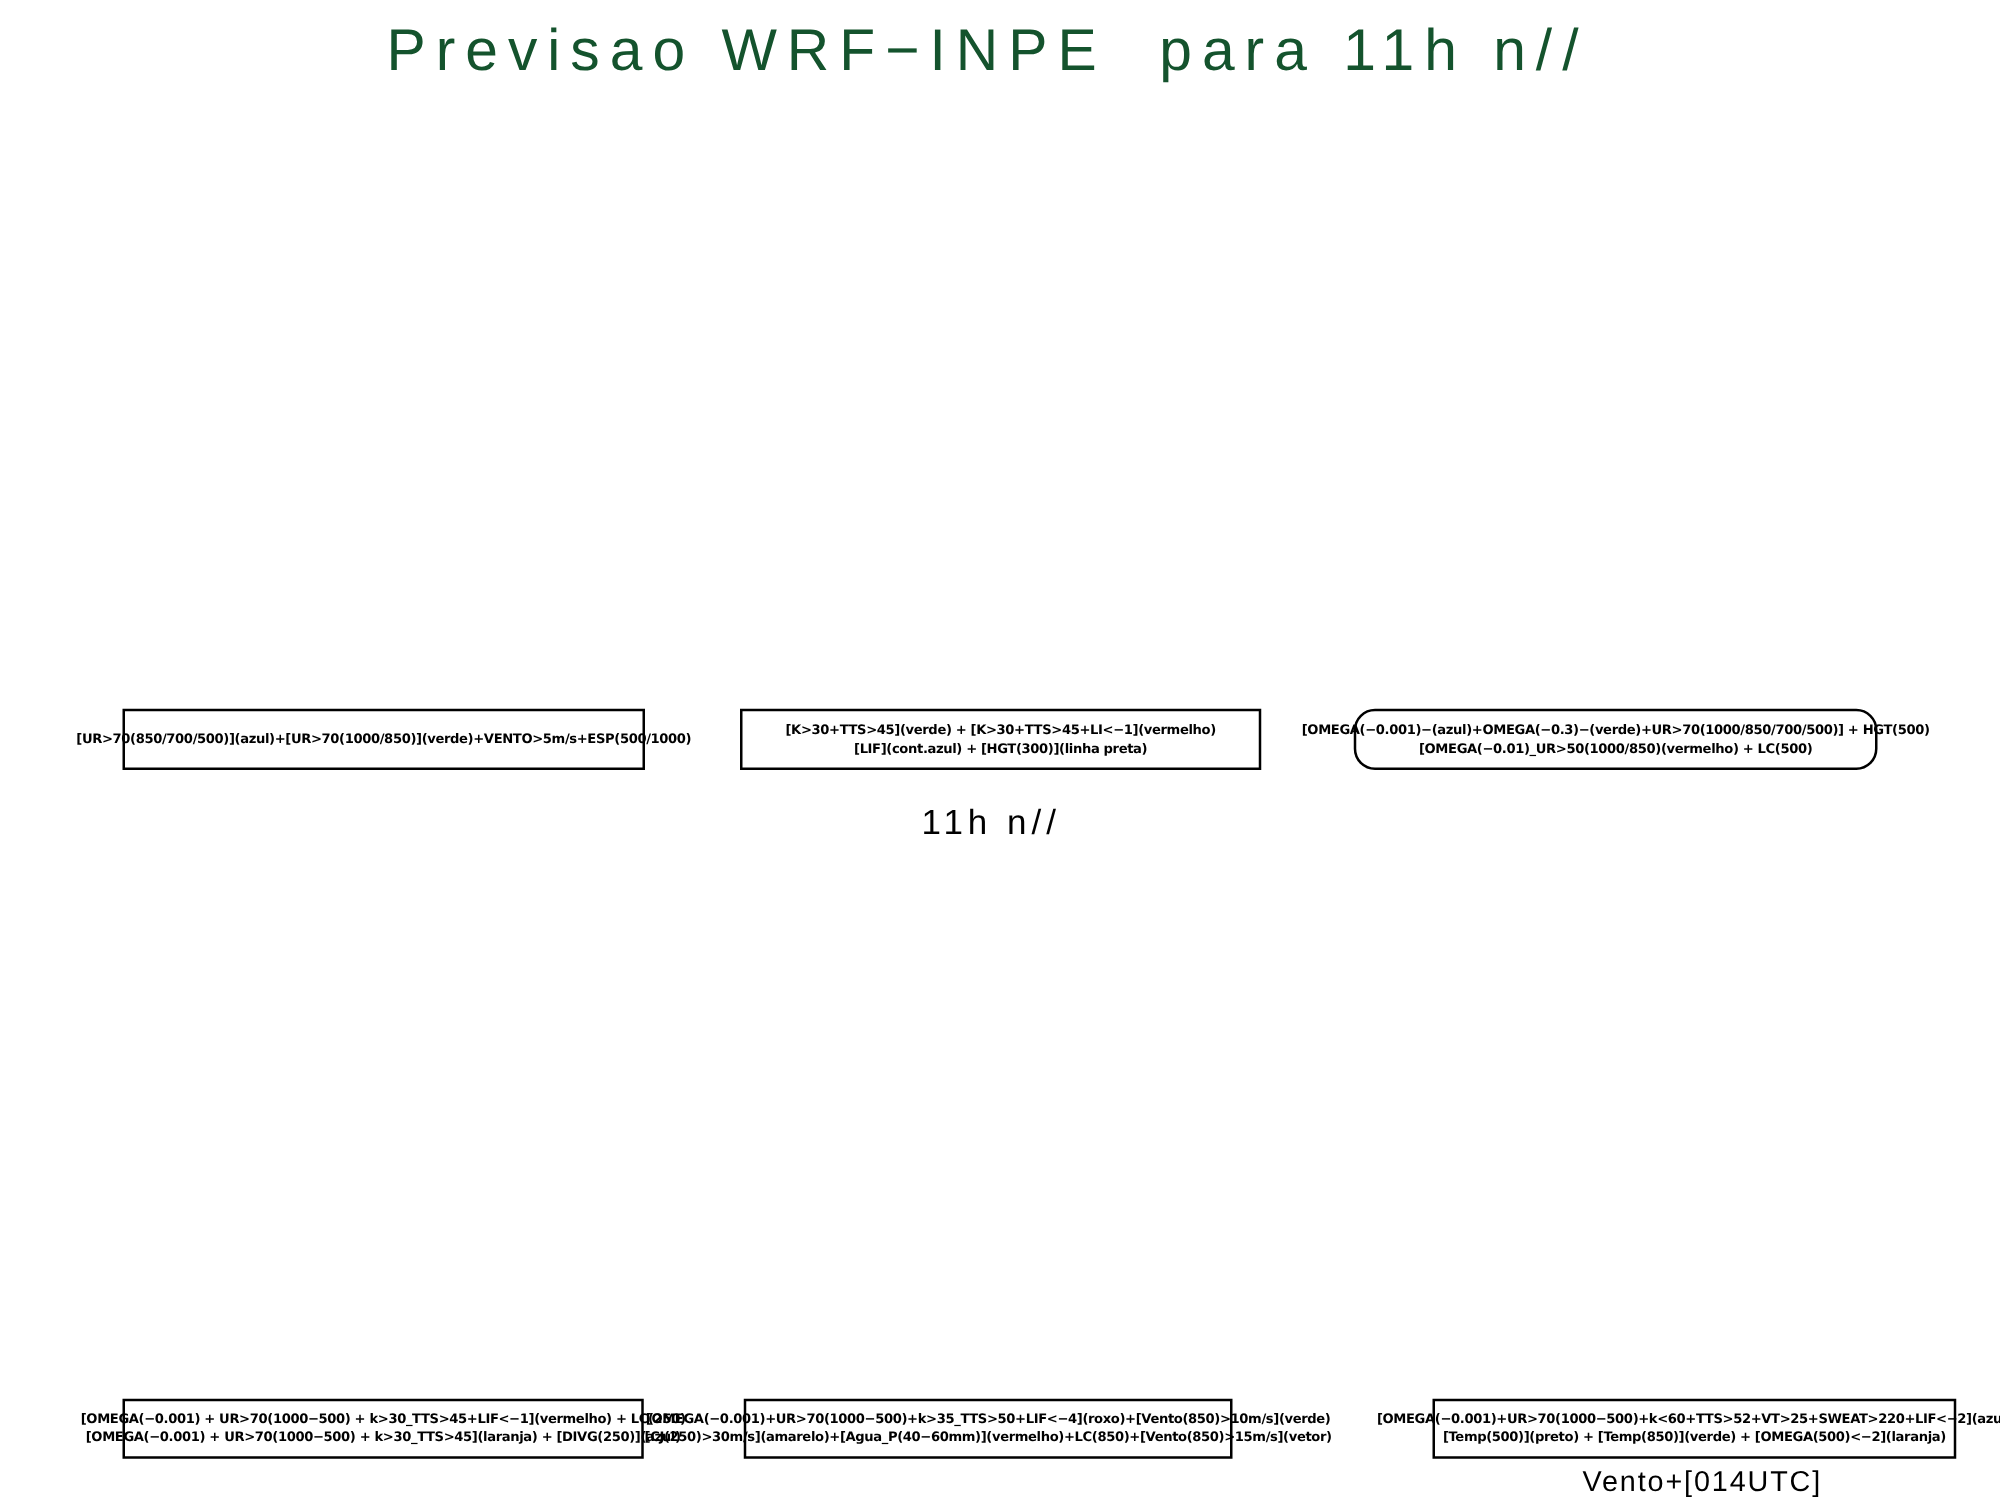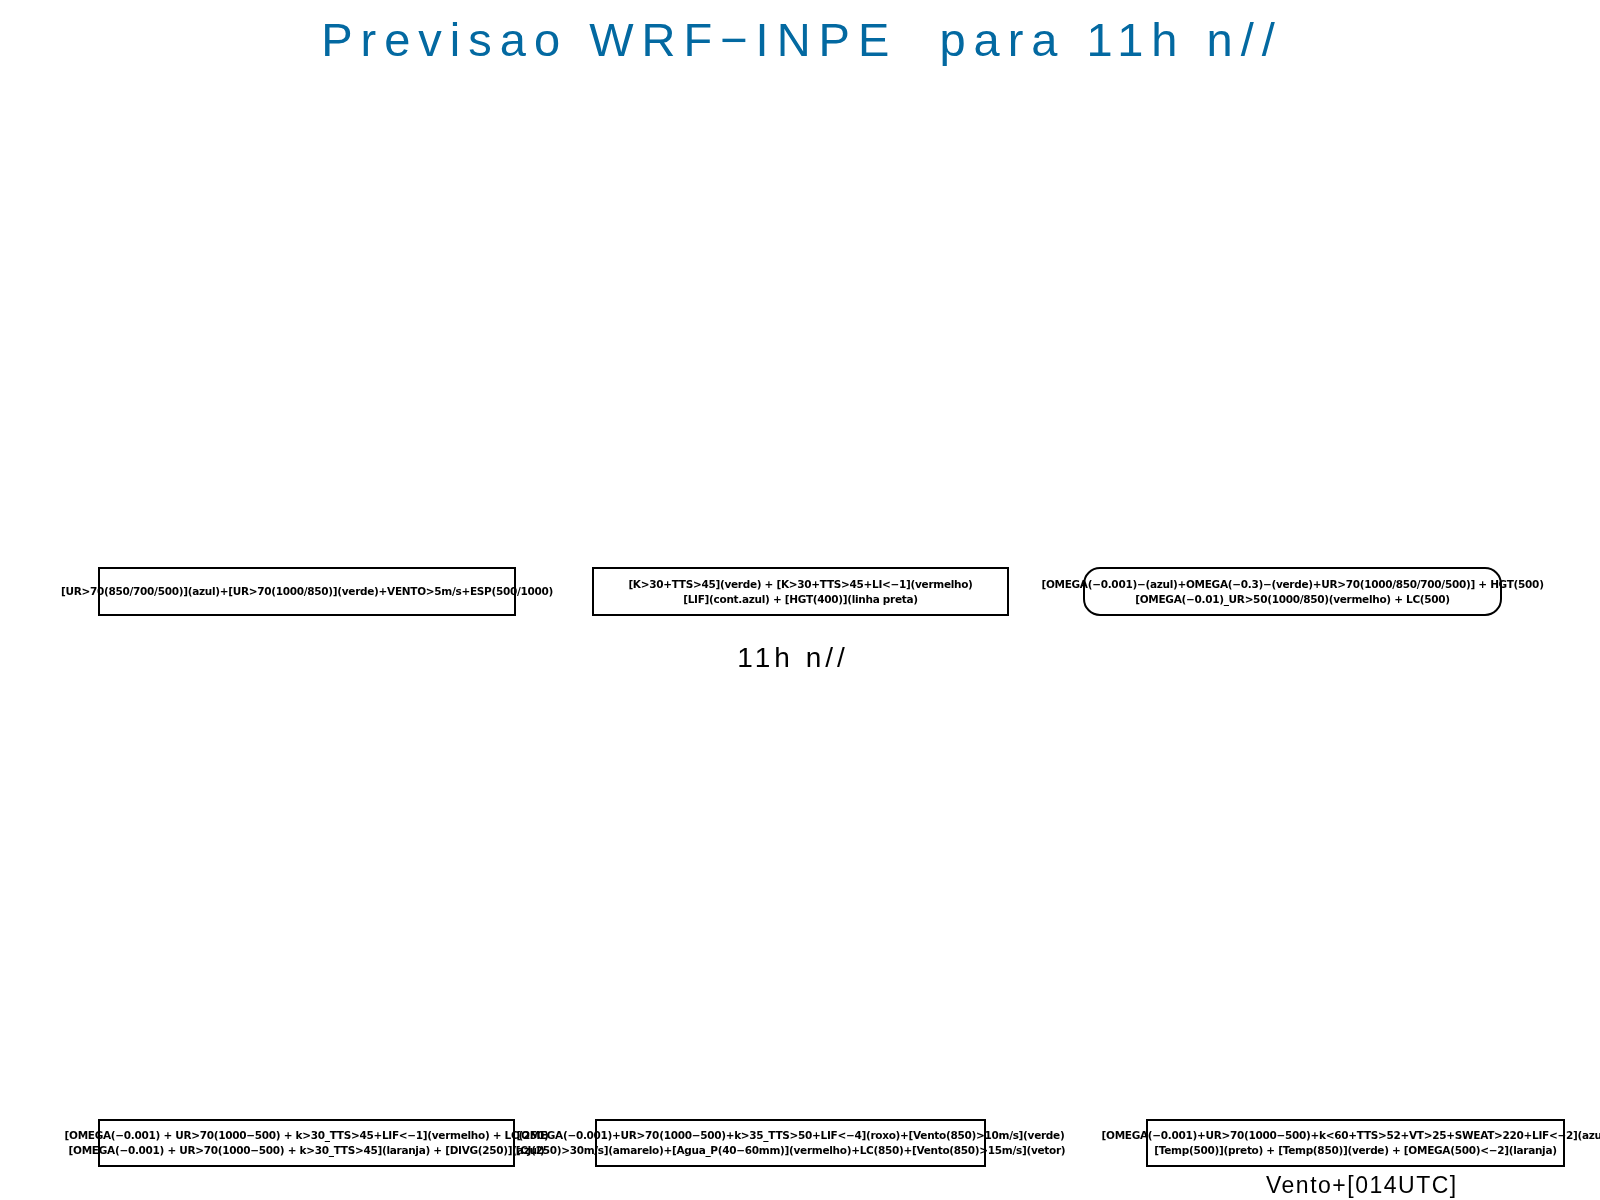--- a/index.html
+++ b/index.html
@@ -12,29 +12,29 @@
     width: 1600px;
     height: 1200px;
     background: #ffffff;
     overflow: hidden;
     font-family: "Liberation Sans", sans-serif;
     color: #000000;
   }
   .figure-title {
     position: absolute;
     top: 12px;
-    left: 16px;
+    left: 4px;
     width: 1510px;
     text-align: center;
     font-family: "Liberation Sans", sans-serif;
     font-weight: 100;
     font-size: 47px;
     letter-spacing: 8px;
     white-space: pre;
-    color: #0369a1;
+    color: #14532d;
     padding-left: 31px;
   }
   .mid-label {
     position: absolute;
     top: 642px;
     left: 643px;
     width: 300px;
     text-align: center;
     font-weight: 100;
     font-size: 28px;
@@ -85,21 +85,21 @@
 <div id="canvas">
 
   <div class="figure-title">Previsao WRF−INPE  para 11h n//</div>
 
   <div class="caption-box" id="box-tl">
     <div class="caption-line">[UR&gt;70(850/700/500)](azul)+[UR&gt;70(1000/850)](verde)+VENTO&gt;5m/s+ESP(500/1000)</div>
   </div>
 
   <div class="caption-box" id="box-tc">
     <div class="caption-line">[K&gt;30+TTS&gt;45](verde)  +  [K&gt;30+TTS&gt;45+LI&lt;−1](vermelho)</div>
-    <div class="caption-line">[LIF](cont.azul)  +  [HGT(400)](linha  preta)</div>
+    <div class="caption-line">[LIF](cont.azul)  +  [HGT(300)](linha  preta)</div>
   </div>
 
   <div class="caption-box" id="box-tr">
     <div class="caption-line">[OMEGA(−0.001)−(azul)+OMEGA(−0.3)−(verde)+UR&gt;70(1000/850/700/500)]  +  HGT(500)</div>
     <div class="caption-line">[OMEGA(−0.01)_UR&gt;50(1000/850)(vermelho)  +  LC(500)</div>
   </div>
 
   <div class="mid-label">11h n//</div>
 
   <div class="caption-box" id="box-bl">

